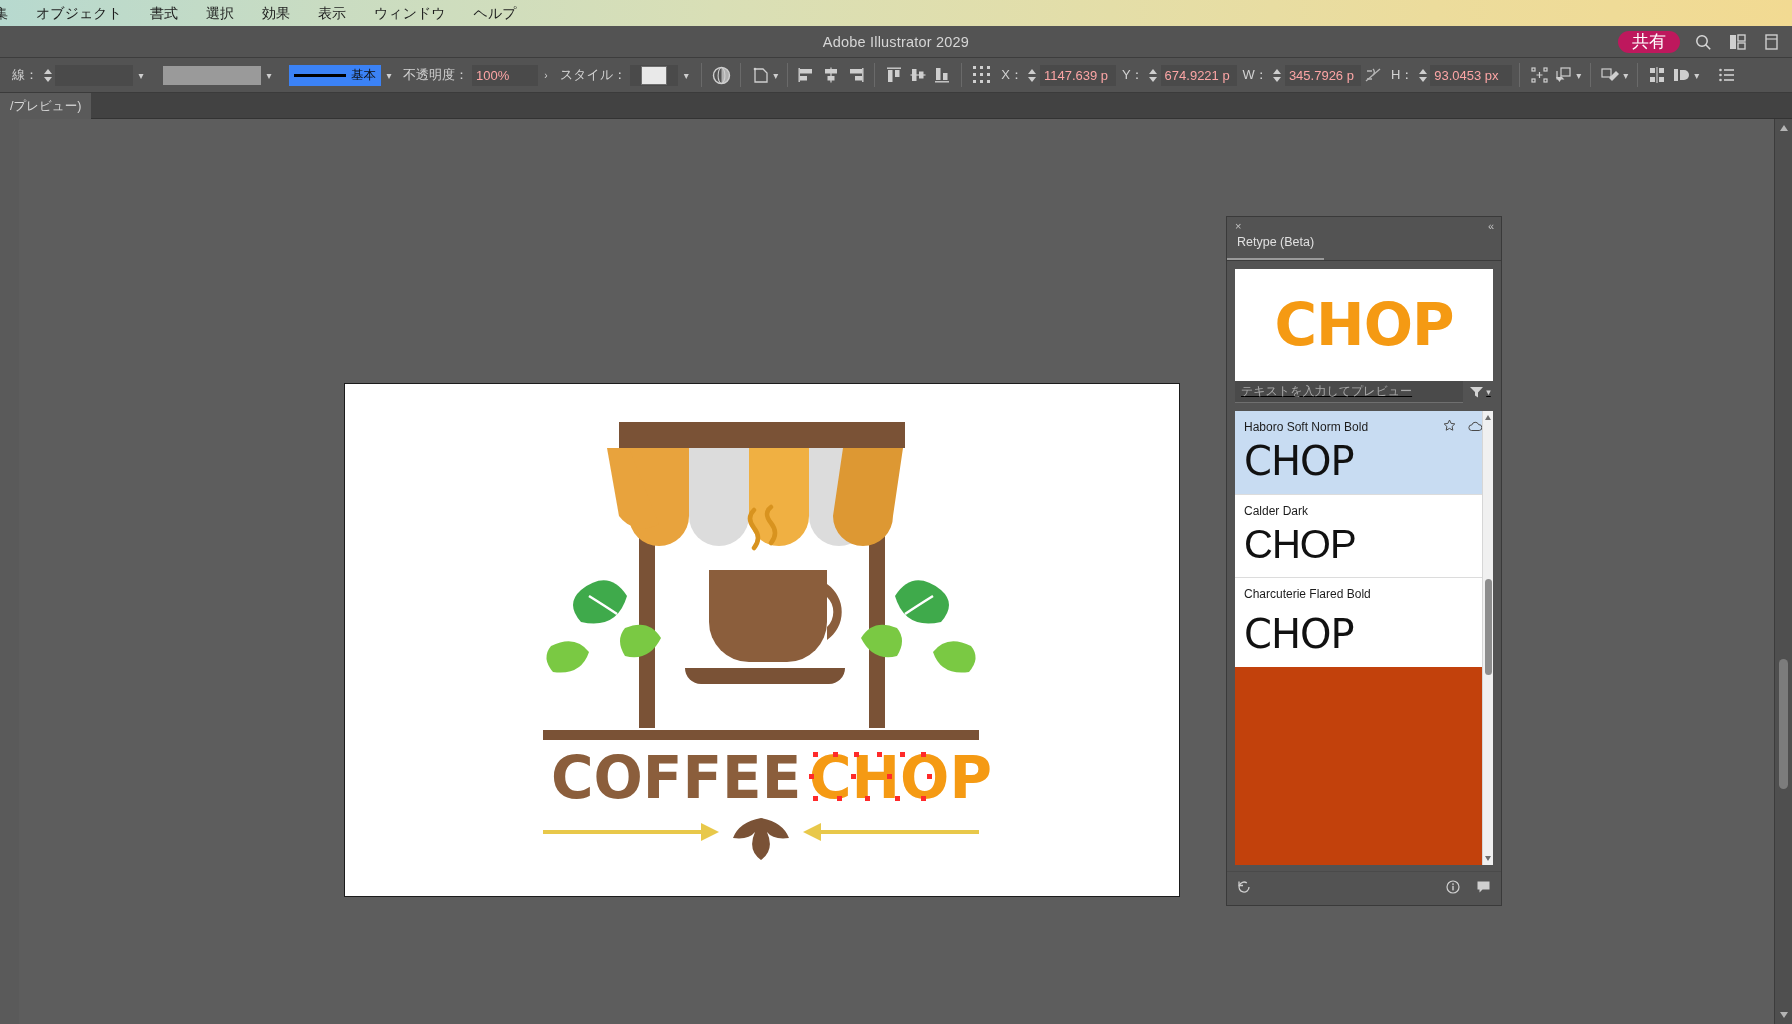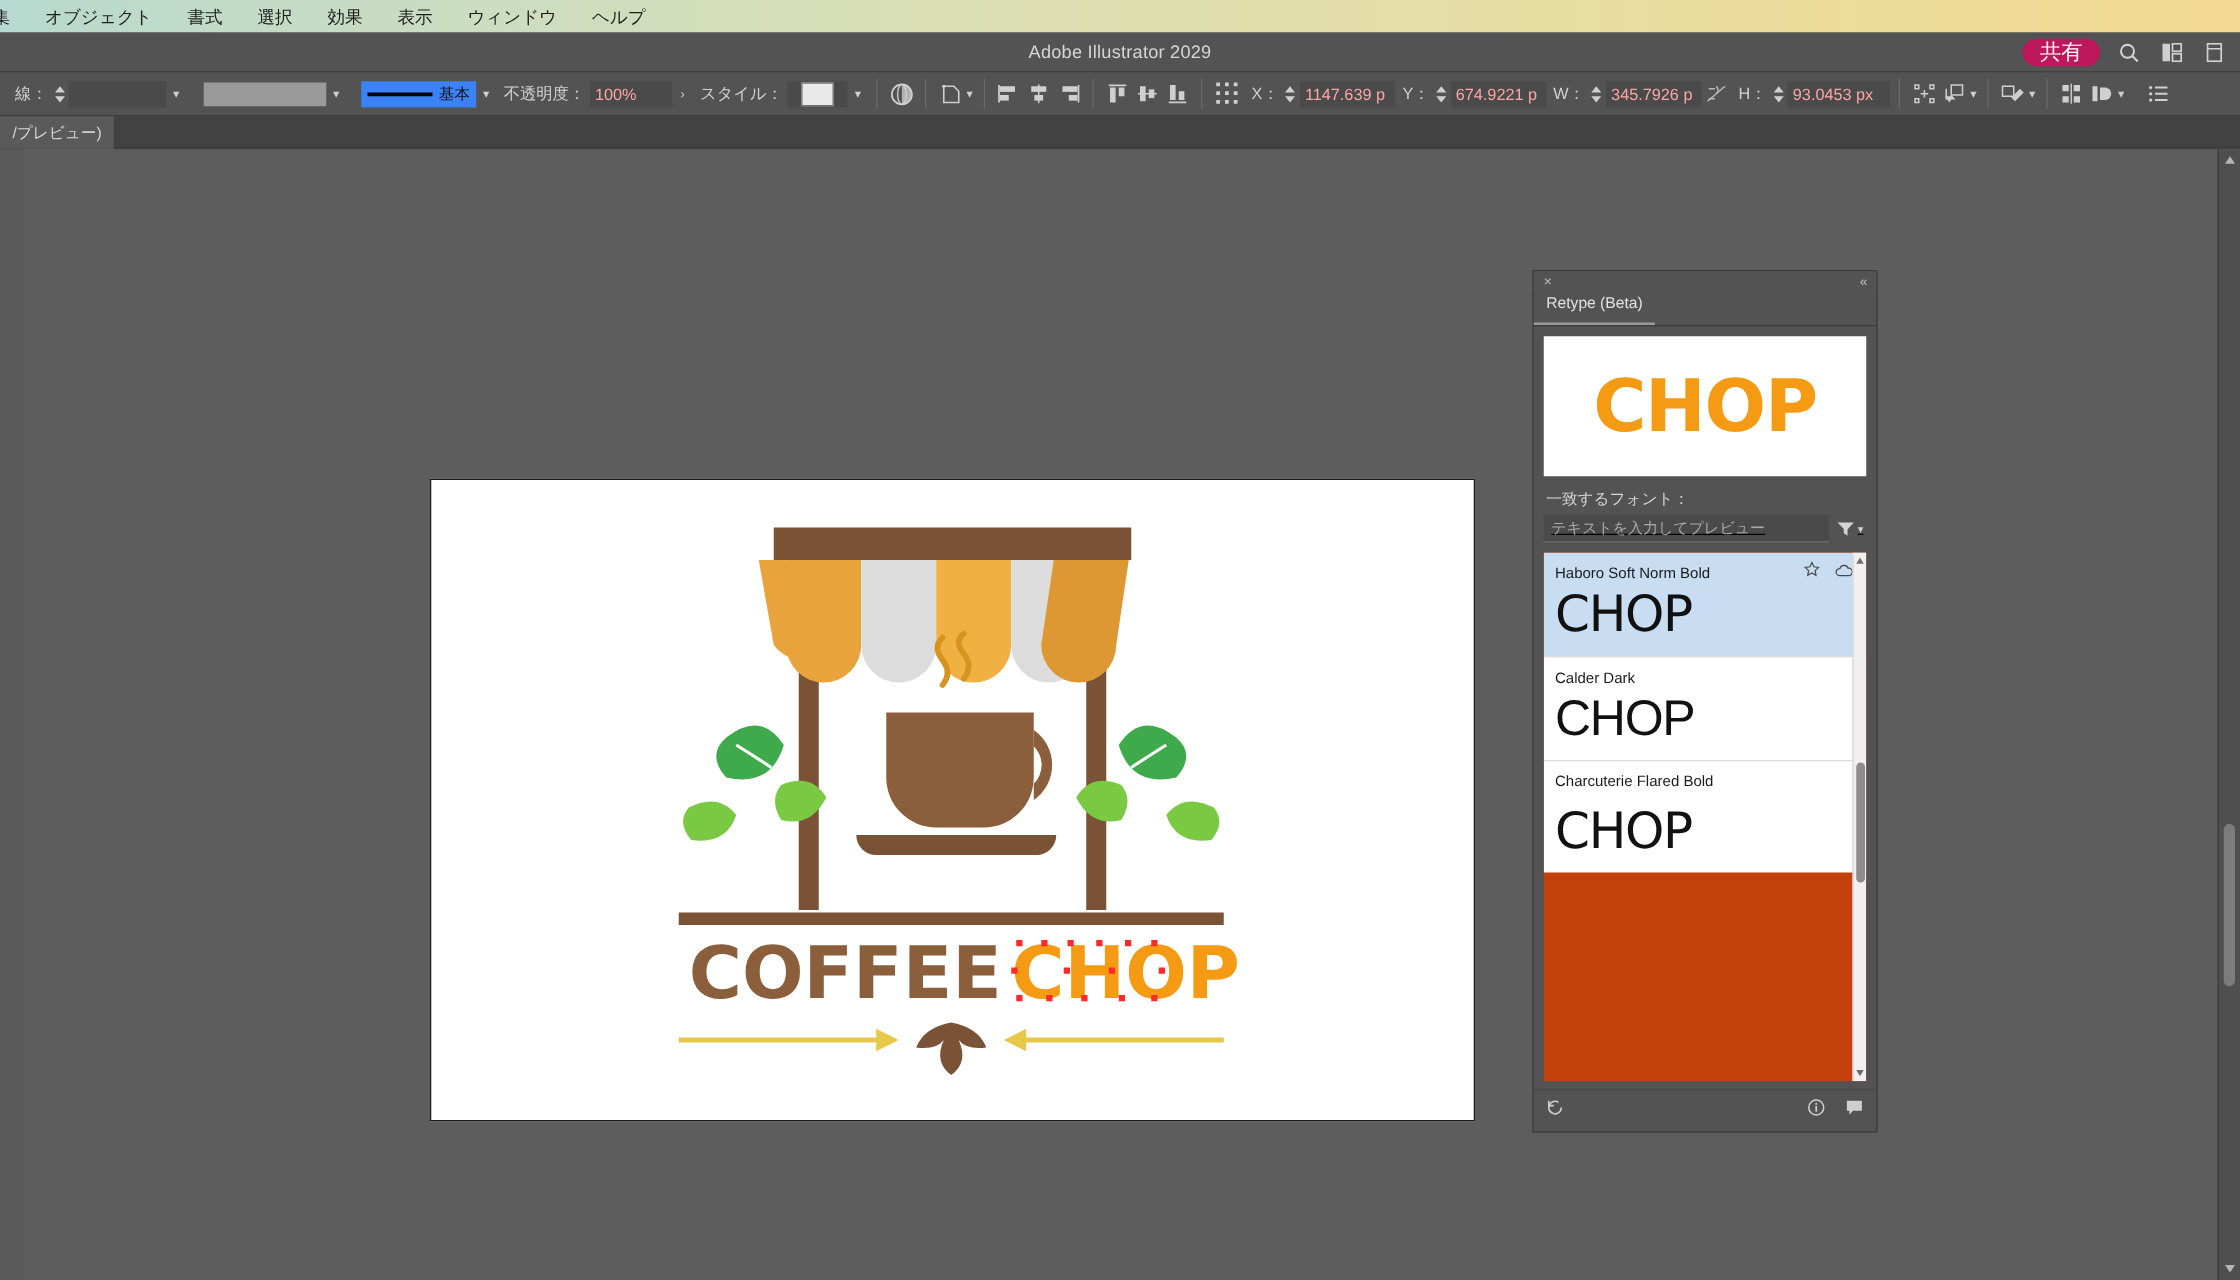--- a/index.html
+++ b/index.html
@@ -536,21 +536,20 @@
     <span class="cc">«</span>
   </div>
   <div class="tabrow">
     <div class="tab">Retype (Beta)</div>
   </div>
 
   <div class="preview-box">
     <span class="word">CHOP</span>
   </div>
 
-  <div class="match-label">一致するフォント：</div>
 
   <div class="search-row">
     <div class="search-input">テキストを入力してプレビュー</div>
     <div class="filter-ic">
       <svg width="15" height="14" viewBox="0 0 15 14">
           <path d="M1 2 h13 l-5 5.5 v5 l-3 -2 v-3.5 z" fill="#d4d4d4"></path>
         </svg>
       <span style="color:#cfcfcf;font-size:9px">▾</span>
     </div>
   </div>

